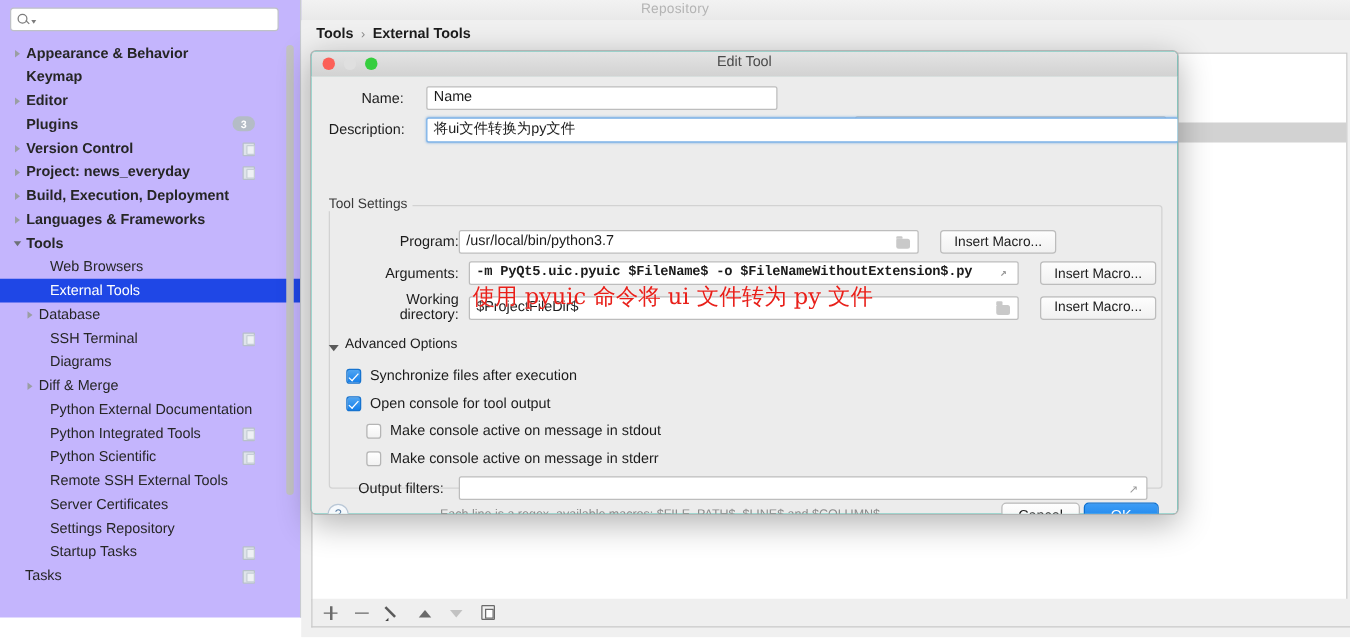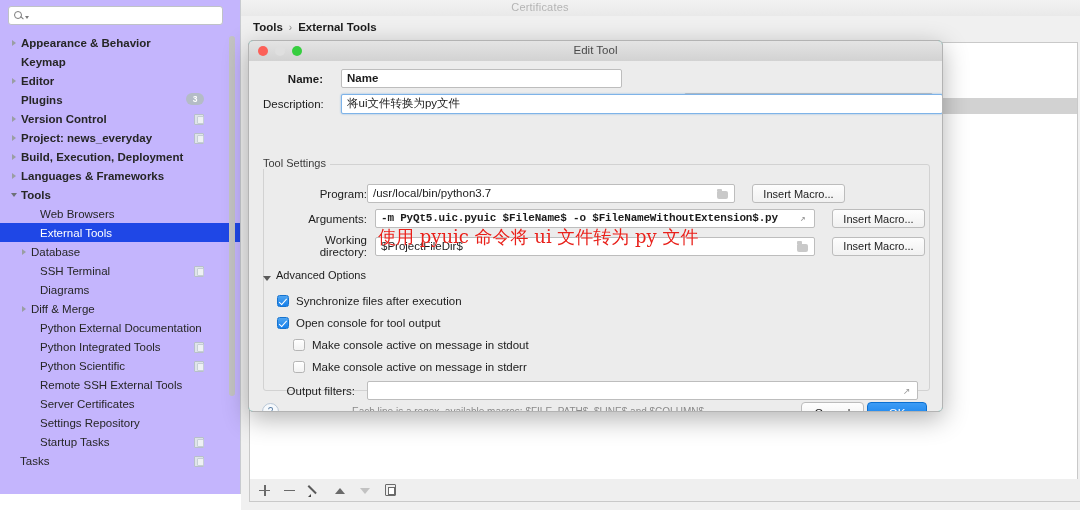--- a/index.html
+++ b/index.html
@@ -231,21 +231,21 @@
 <body>
 
 <div class="screen">
 
   <div class="prefs-titlebar">
     <div class="tl-dots">
       <i></i>
       <i></i>
       <i></i>
     </div>
-    <div class="prefs-title">Certificates</div>
+    <div class="prefs-title">Repository</div>
   </div>
 
   <div class="sidebar">
     <div class="search-wrap">
       <div class="search-box">
         <span class="mag"></span>
         <span class="mag-caret"></span>
         <input class="search-input" type="text" value="" placeholder="" style="">
       </div>
     </div>
@@ -382,21 +382,21 @@
       <div class="dlg-dots">
         <i class="dot-red"></i>
         <i class="dot-yellow"></i>
         <i class="dot-green"></i>
       </div>
       <div class="t">Edit Tool</div>
     </div>
 
     <div class="dlg-body">
 
-      <div class="frow" style="left:14px;top:8px;font-weight:bold;">
+      <div class="frow" style="left:14px;top:8px;">
         <span class="flabel" style="width:60px">Name:</span>
         <span class="finput" style="width:281px;margin-left:18px">Name</span>
       </div>
       <div class="frow" style="left:387px;top:8px;margin-top:24px;">
         <span class="flabel" style="width:40px">Group:</span>
         <span class="selectbox" style="width:249px;margin-left:8px">
           <span>External Tools</span>
           <span class="sel-arrow"></span>
         </span>
       </div>

